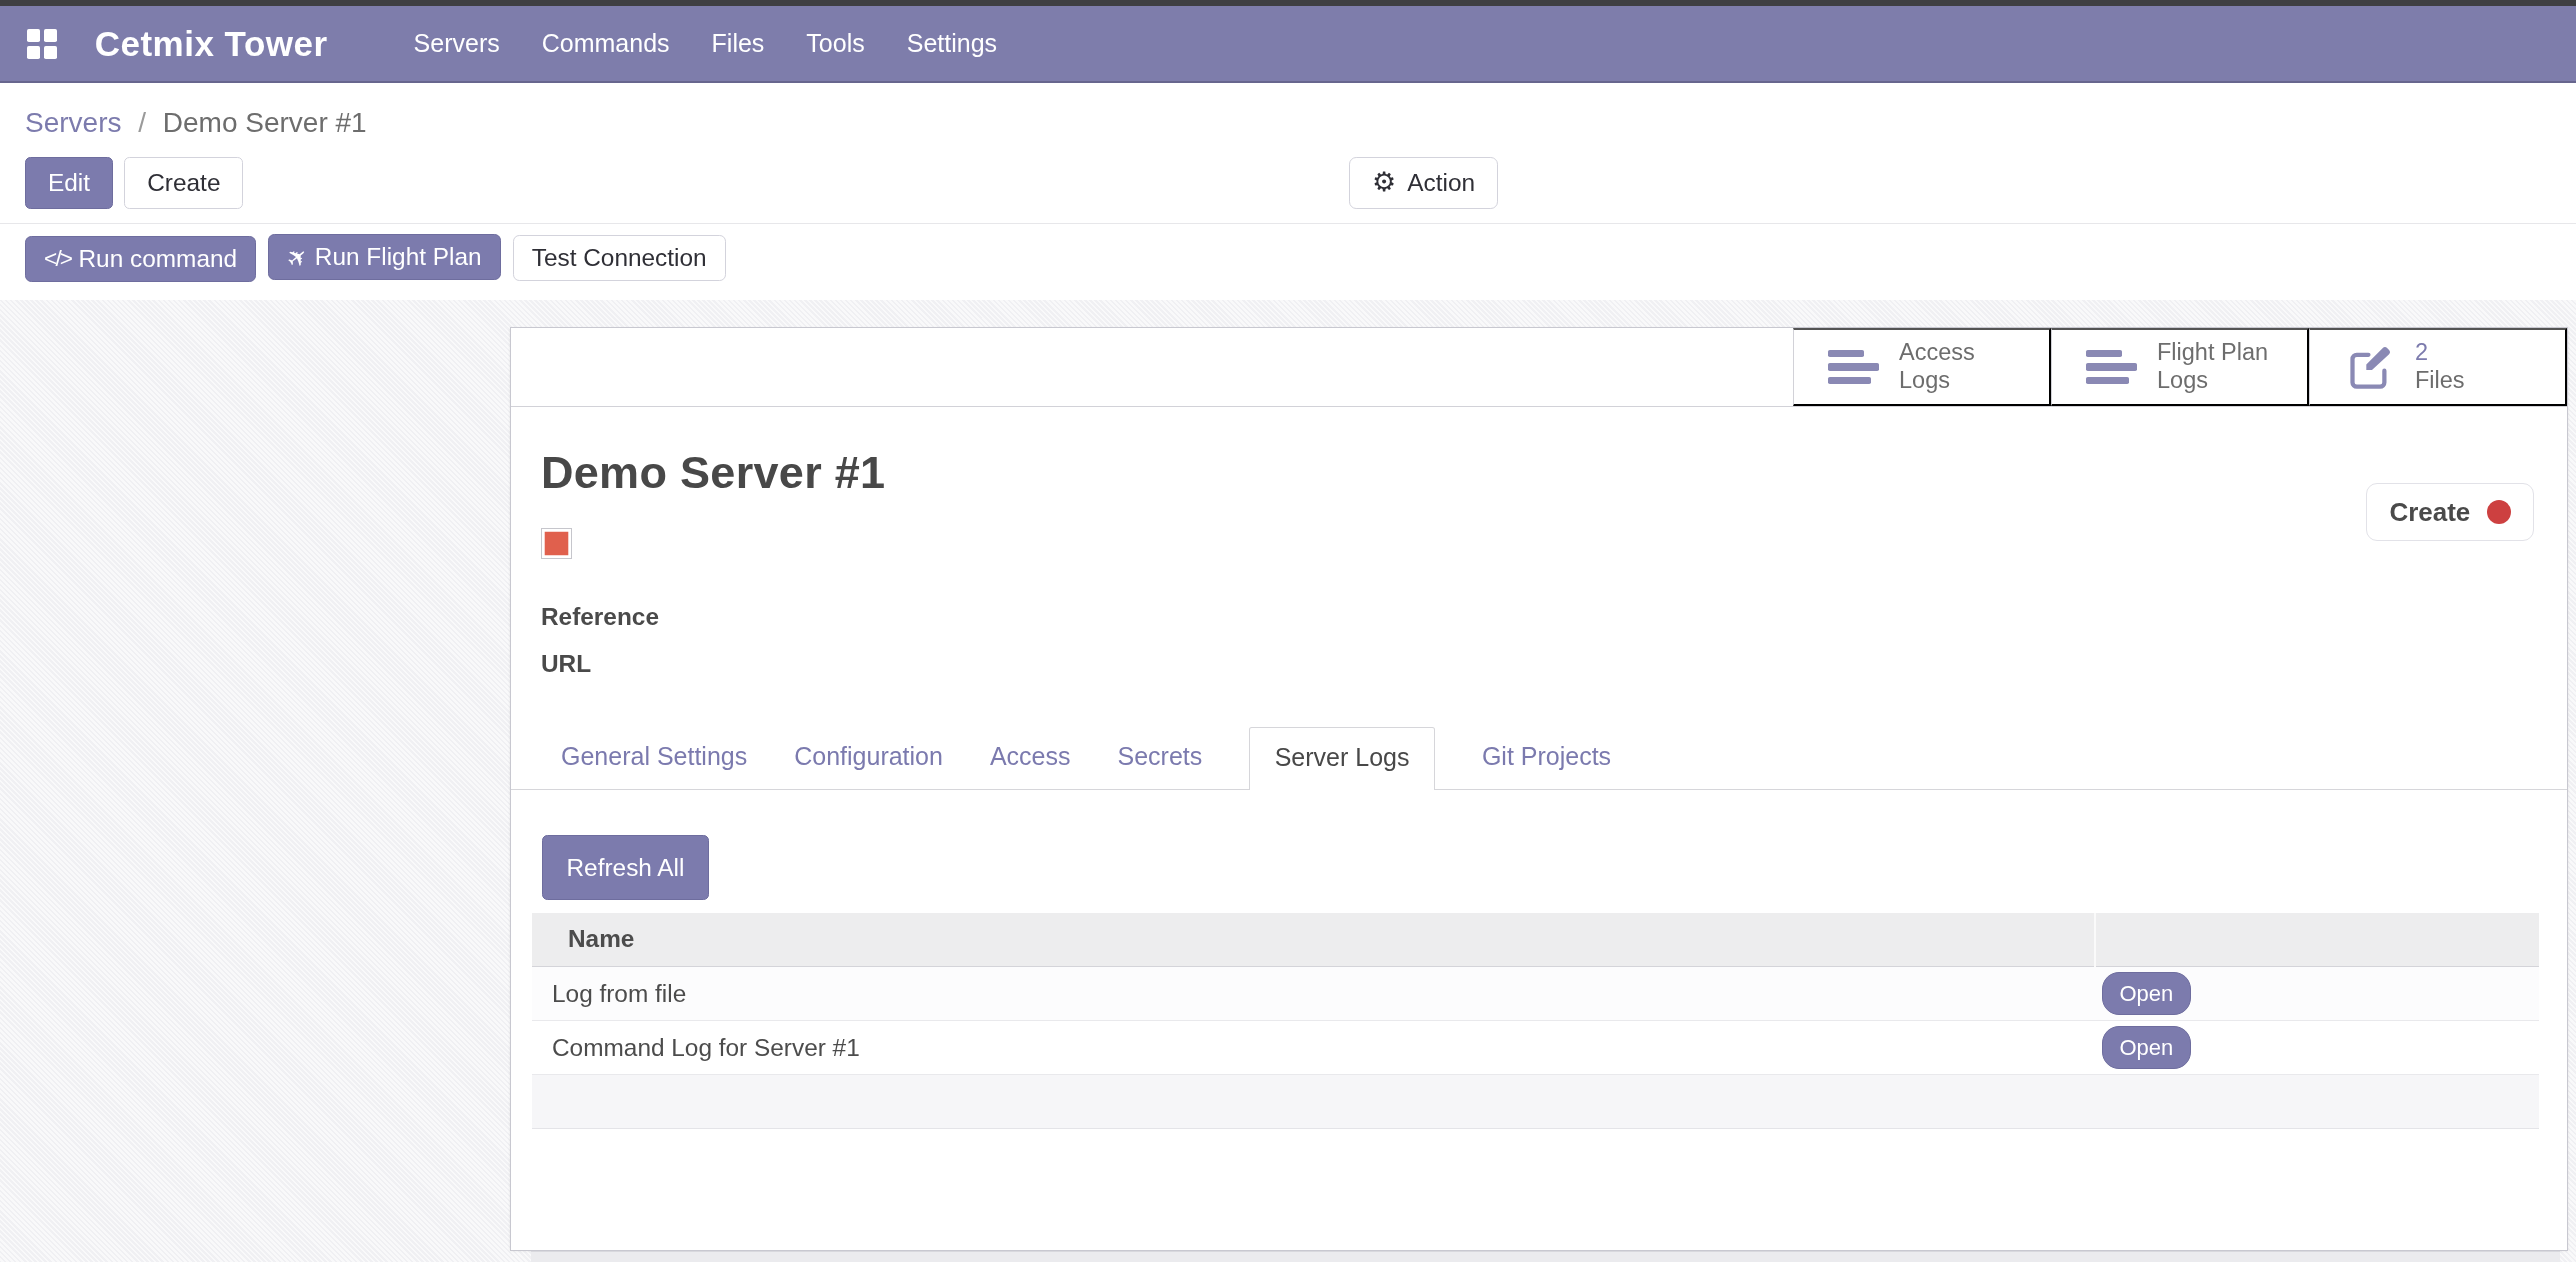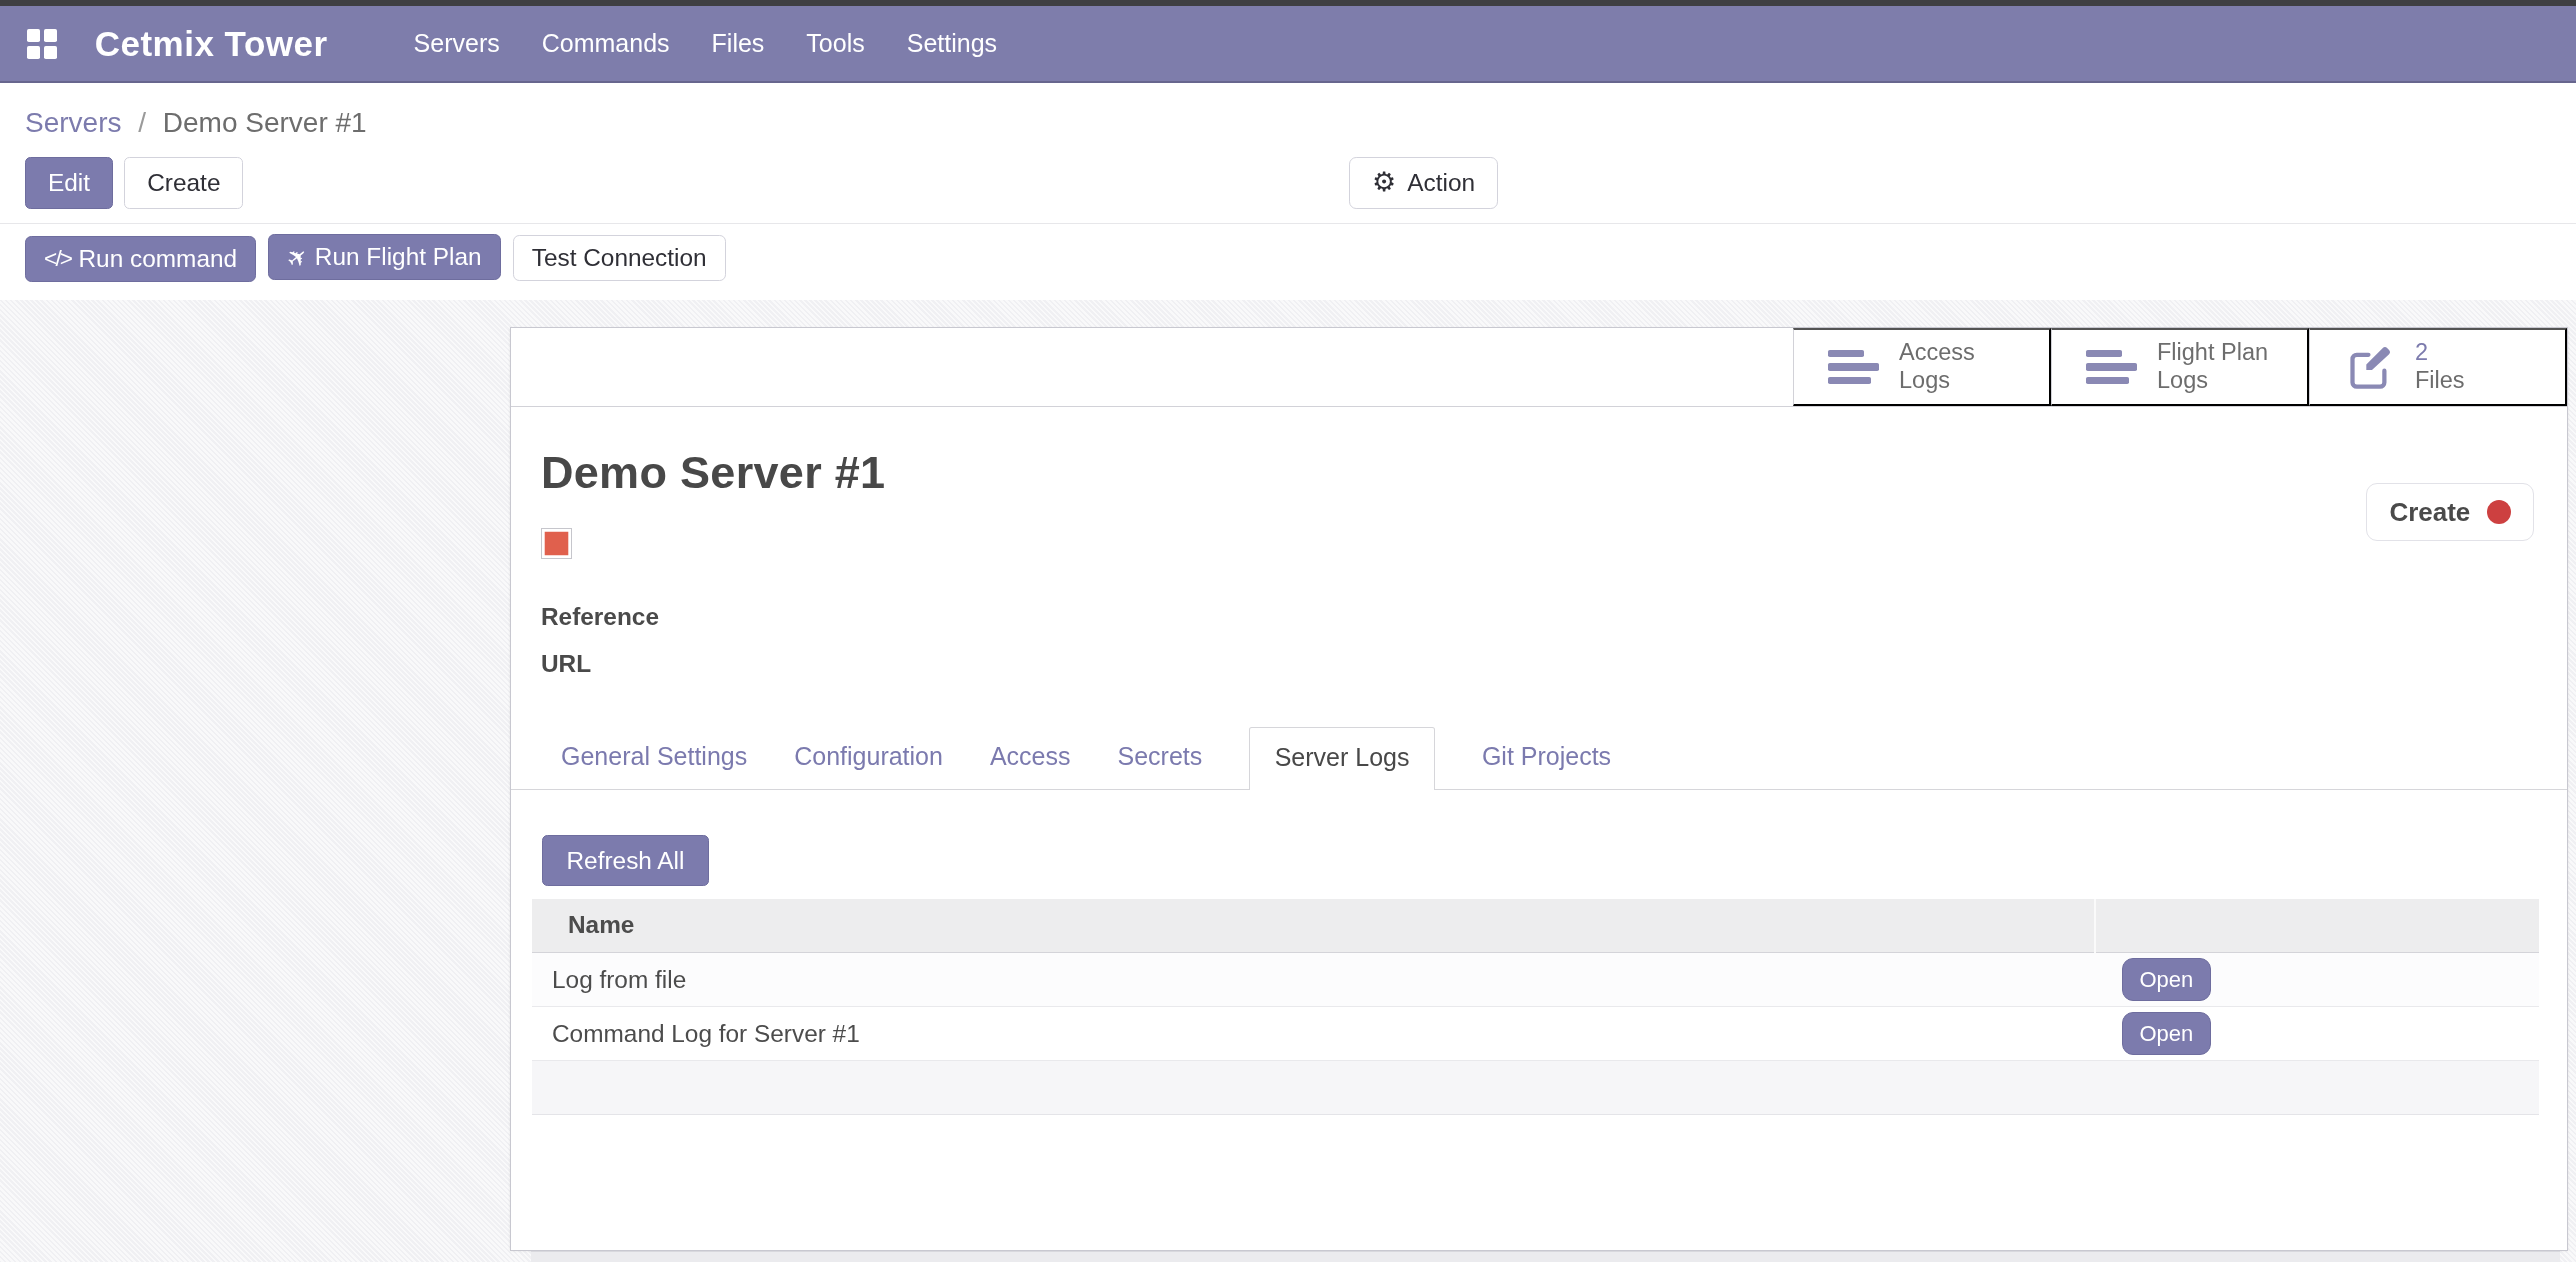--- a/index.html
+++ b/index.html
@@ -81,31 +81,31 @@
   
   .tabs { display:flex; align-items:flex-end; margin-top:38px; padding-left:50px;
           border-bottom:0.9px solid #d6d6da; height:65px; }
   .tab { font-size:25px; color:#7b7aae; text-decoration:none; cursor:pointer;
          padding:0 0 18px 0; margin-right:47px; white-space:nowrap; }
   .tab.active { background:#fff; border:0.9px solid #d6d6da; border-bottom:0;
                 padding:15.4px 24.4px 18px 24.4px; margin-bottom:-0.9px; color:#484848;
                 border-radius:2.7px 2.7px 0 0; }
   
   .tab-content { padding:45px 28px 0 21px; }
-  .refresh-btn { height:51px; padding:0 23.5px; margin-left:10px; border-radius:5.4px; }
+  .refresh-btn { height:65px; padding:0 23.5px; margin-left:10px; border-radius:5.4px; }
   table.log-table { width:100%; border-collapse:collapse; margin-top:12.6px; font-size:24.4px; }
   .log-table th { background:#ededee; height:54px; text-align:left; font-weight:bold;
                   color:#4c4c4c; padding-left:36px; border-bottom:1.8px solid #d4d4d9; }
   .log-table th.actions-col { border-left:2.7px solid #fafafa; }
   .log-table td { height:54px; border-bottom:1.8px solid #e9e9ec; padding-left:20px; color:#4c4c4c; }
   .log-table tr.row-a td { background:#fcfcfd; }
   .log-table tr.row-b td { background:#ffffff; }
   .log-table tr.row-empty td { background:#f6f6f8; border-bottom:1.8px solid #e4e4e8; height:54px; }
   .log-table td.action-cell { padding-left:7.2px; }
-  .open-btn { font-size:22px; padding:7.2px 16.3px; border-radius:11px;margin-left:20px; }
+  .open-btn { font-size:22px; padding:7.2px 16.3px; border-radius:17px; }
   .h-scrollbar { position:absolute; left:20px; right:7.2px; top:804px; height:13.5px;
                  background:#ebebee; border-top:1.8px solid #d8d8dd; }
 </style>
 </head>
 <body>
 
 <div class="page">
 
   <div class="top-strip"></div>
 

